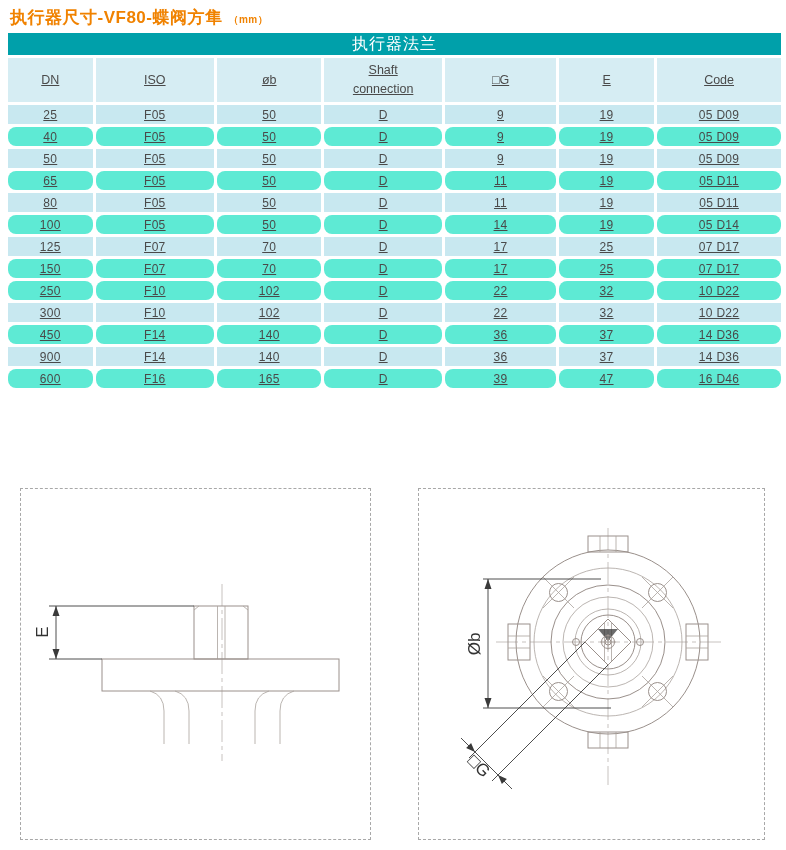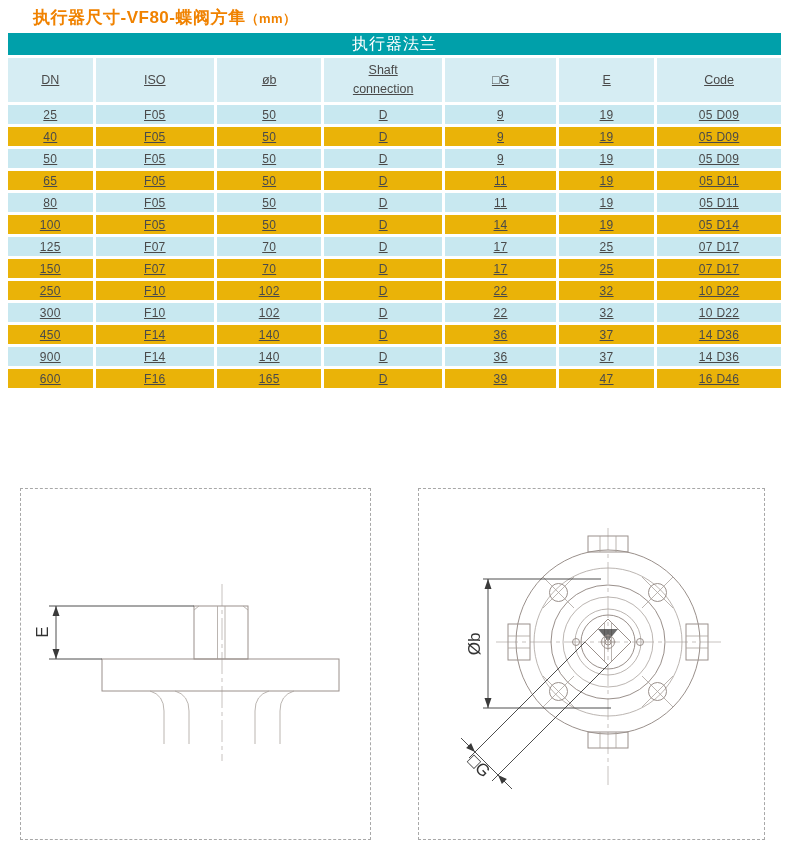--- a/index.html
+++ b/index.html
@@ -3,43 +3,43 @@
 <meta charset="utf-8">
 <style>
   html,body{margin:0;padding:0;}
   body{
     width:786px;height:850px;position:relative;background:#ffffff;
     font-family:"Liberation Sans", sans-serif;color:#4a4a4a;overflow:hidden;
   }
   .page-title{
     position:absolute;left:10px;top:6px;
     font-size:17px;font-weight:bold;color:#f08200;letter-spacing:0.5px;
-    display:flex;align-items:baseline;margin-left:23px;
-  }
-  .page-title .unit{font-size:13px;font-weight:bold;}
+    display:flex;align-items:baseline;gap:6px;
+  }
+  .page-title .unit{font-size:10px;font-weight:bold;}
   .table-wrap{position:absolute;left:8px;top:33px;width:773px;}
   .table-caption{
     height:22px;line-height:22px;background:#00a0aa;color:#ffffff;
     text-align:center;font-size:16px;letter-spacing:1px;
   }
   table.dim{
     width:calc(100% + 6px);margin:0 -3px;border-collapse:separate;border-spacing:3px 3px;
     table-layout:fixed;
     text-decoration:underline;
   }
   table.dim th{
     background:#d6edf3;height:44px;font-weight:normal;font-size:12.5px;color:#4a4a4a;
     white-space:pre-line;line-height:1.5;padding:0;
   }
   table.dim td{
     height:19px;font-size:12px;text-align:center;padding:0;color:#4a4a4a;
     letter-spacing:0.3px;
   }
   tr.odd td{background:#c8e8f0;}
-  tr.even td{background:#eab308;}
+  tr.even td{background:#5eead4;border-radius:8px;}
   .fig{
     position:absolute;border:1px dashed #a8a8a8;background:#ffffff;
   }
   .fig.left{left:20px;top:488px;width:349px;height:350px;}
   .fig.right{left:418px;top:488px;width:345px;height:350px;}
   svg{display:block;}
   .part{stroke:#9a908b;stroke-width:1;fill:none;}
   .part-thin{stroke:#aaa29d;stroke-width:0.8;fill:none;}
   .cline{stroke:#b9b2ae;stroke-width:0.8;fill:none;stroke-dasharray:22 4 4 4;}
   .dim-line{stroke:#3a3a3a;stroke-width:0.9;fill:none;}

